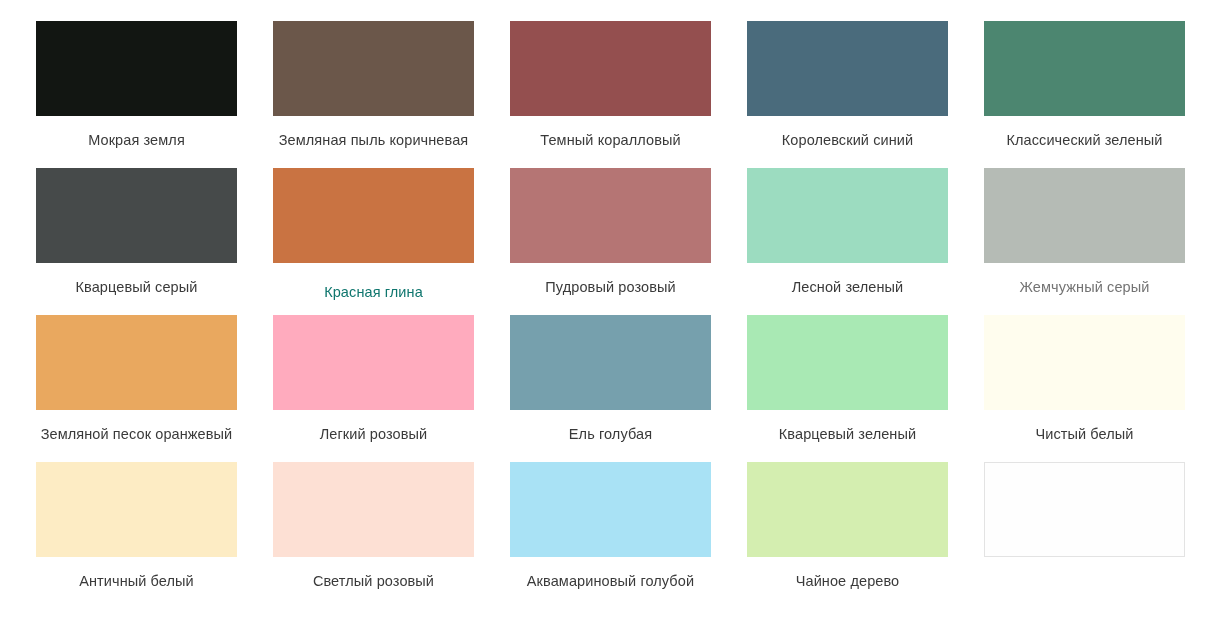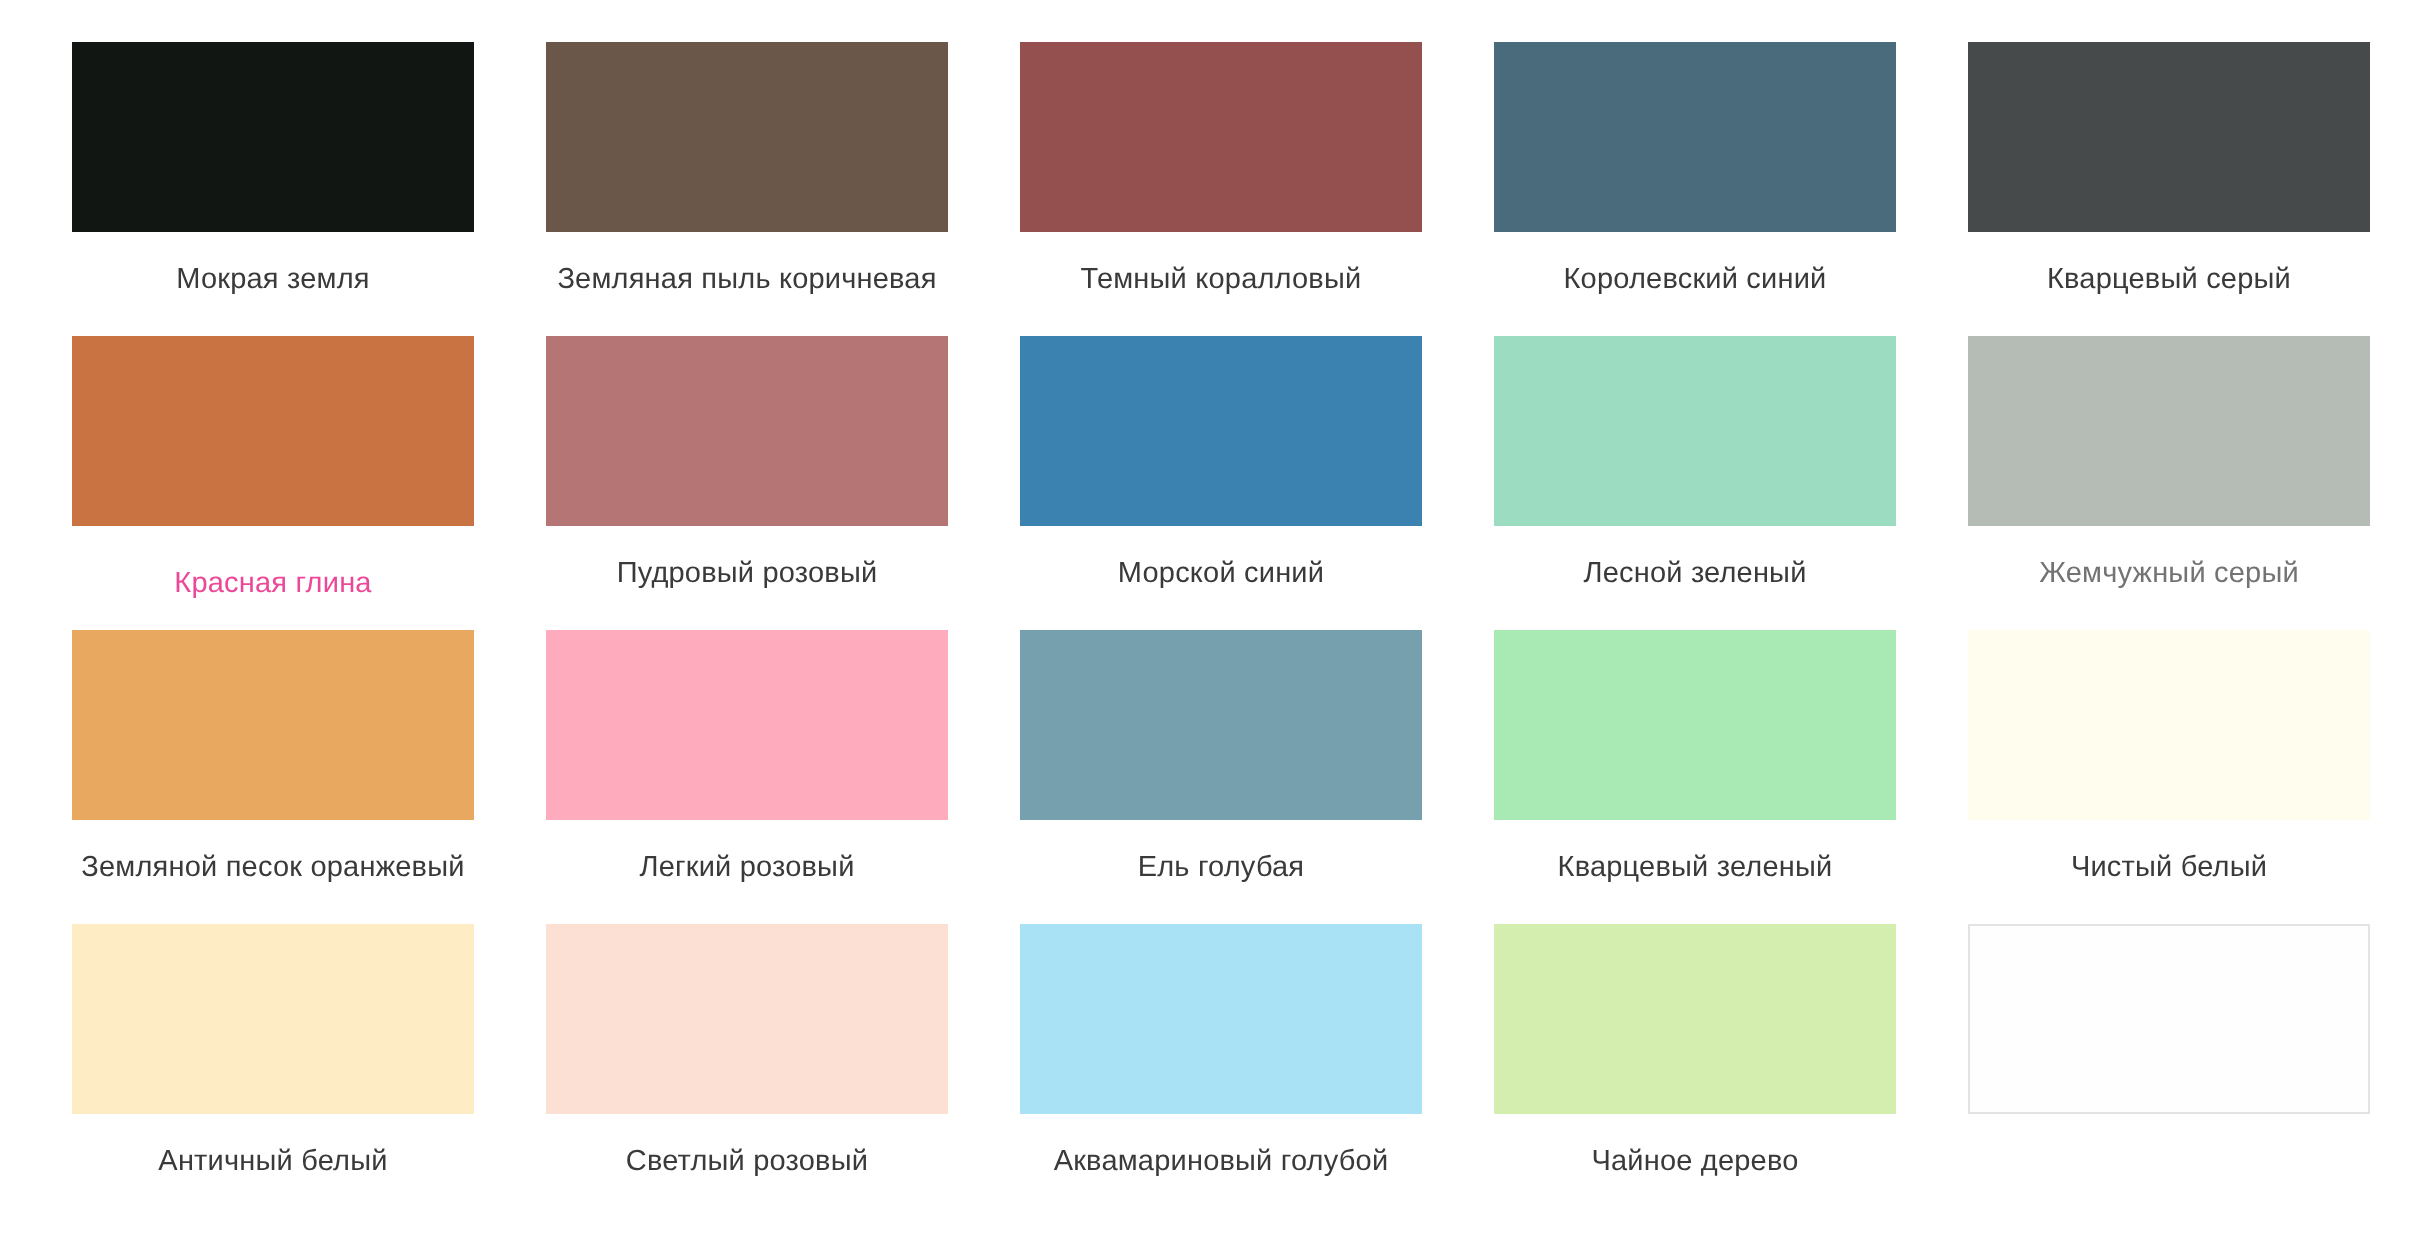--- a/index.html
+++ b/index.html
@@ -66,34 +66,34 @@
     </div>
     <div class="swatch-cell">
       <div class="swatch-chip" style="background: rgb(148, 79, 79);"></div>
       <div class="swatch-label" style="color: rgb(58, 58, 58);">Темный коралловый</div>
     </div>
     <div class="swatch-cell">
       <div class="swatch-chip" style="background: rgb(74, 107, 124);"></div>
       <div class="swatch-label" style="color: rgb(58, 58, 58);">Королевский синий</div>
     </div>
     <div class="swatch-cell">
+      <div class="swatch-chip" style="background: rgb(76, 134, 112);"></div>
+      <div class="swatch-label" style="color: rgb(58, 58, 58);">Классический зеленый</div>
+    </div>
+    <div class="swatch-cell">
       <div class="swatch-chip" style="background: rgb(70, 74, 74);"></div>
       <div class="swatch-label" style="color: rgb(58, 58, 58);">Кварцевый серый</div>
     </div>
     <div class="swatch-cell">
       <div class="swatch-chip" style="background: rgb(201, 115, 66);"></div>
-      <div class="swatch-label" style="color: #ec4899; margin-top: 21px;">Красная глина</div>
+      <div class="swatch-label" style="color: #0f766e; margin-top: 21px;">Красная глина</div>
     </div>
     <div class="swatch-cell">
       <div class="swatch-chip" style="background: rgb(181, 117, 116);"></div>
       <div class="swatch-label" style="color: rgb(58, 58, 58);">Пудровый розовый</div>
-    </div>
-    <div class="swatch-cell">
-      <div class="swatch-chip" style="background: rgb(59, 130, 176);"></div>
-      <div class="swatch-label" style="color: rgb(58, 58, 58);">Морской синий</div>
     </div>
     <div class="swatch-cell">
       <div class="swatch-chip" style="background: rgb(156, 220, 192);"></div>
       <div class="swatch-label" style="color: rgb(58, 58, 58);">Лесной зеленый</div>
     </div>
     <div class="swatch-cell">
       <div class="swatch-chip" style="background: rgb(181, 187, 181);"></div>
       <div class="swatch-label" style="color: #737373;">Жемчужный серый</div>
     </div>
     <div class="swatch-cell">

